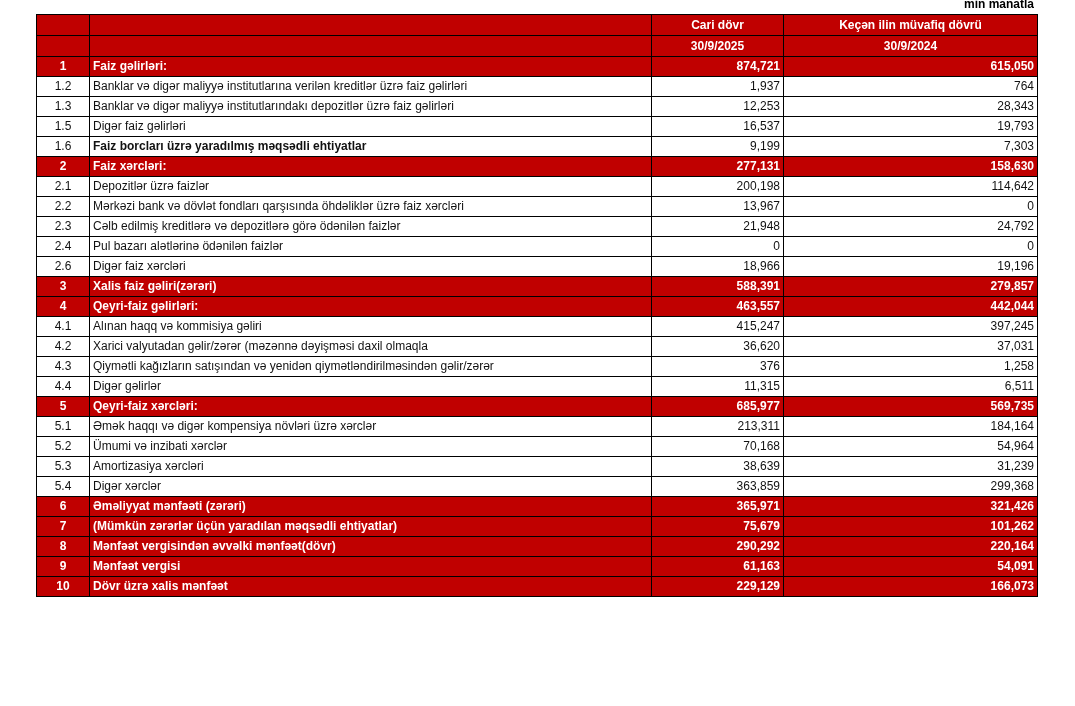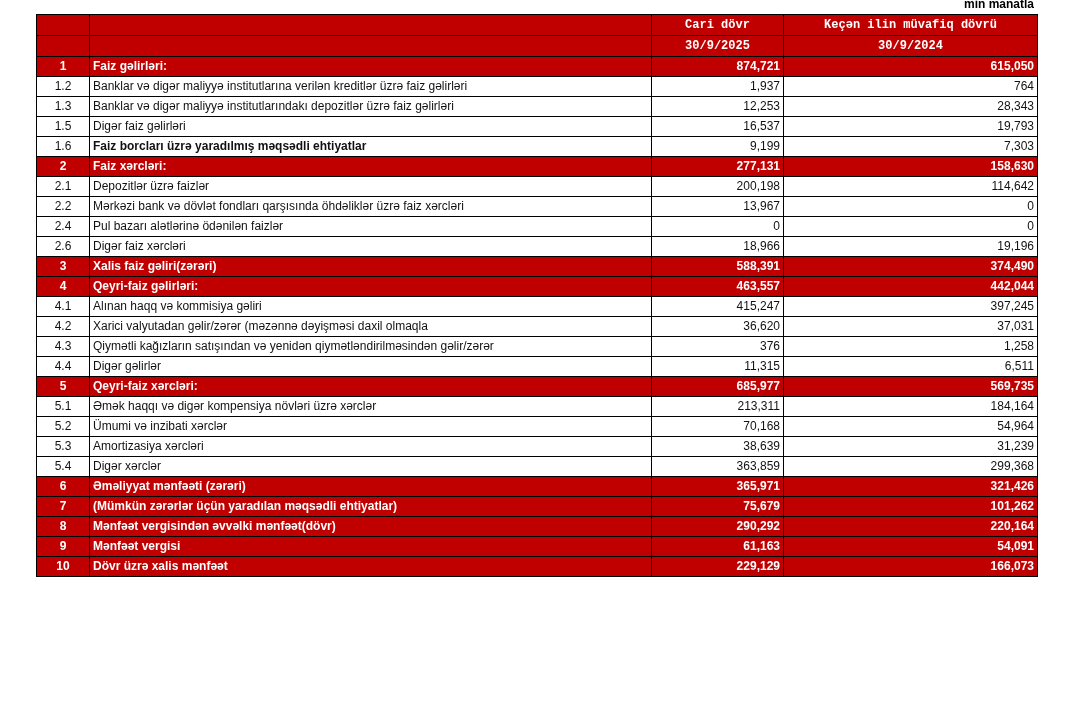--- a/index.html
+++ b/index.html
@@ -4,21 +4,21 @@
 <style>
   html, body { margin: 0; padding: 0; background: #ffffff; }
   body { width: 1075px; height: 706px; position: relative; overflow: hidden;
          font-family: "Liberation Sans", "DejaVu Sans", sans-serif; color: #000; }
   .unit { position: absolute; top: -3px; right: 41px; font-size: 12px; font-weight: bold; }
   table.report { position: absolute; left: 36px; top: 14px; border-collapse: collapse;
                  table-layout: fixed; width: 1001px; font-size: 12px; }
   table.report td { border: 1.5px solid #000; padding: 0 3px; height: 19px; line-height: 17px;
                     white-space: nowrap; overflow: hidden; }
   col.c-num { width: 53px; } col.c-label { width: 562px; } col.c-cur { width: 132px; } col.c-prev { width: 254px; }
-  tr.hdr td { background: #c00000; color: #fff; font-weight: bold; text-align: center; height: 20px; font-family: Liberation Mono, monospace; }
+  tr.hdr td { background: #c00000; color: #fff; font-weight: bold; text-align: center; height: 20px; }
   tr.section td { background: #c00000; color: #fff; font-weight: bold; }
   tr.section td.val.normal { font-weight: bold; }
   tr.item td { background: #fff; color: #111; }
   tr.item.bold td.label { font-weight: bold; }
   td.num { text-align: center; }
   td.val { text-align: right; }
 </style>
 </head>
 <body>
 
@@ -86,36 +86,42 @@
         <td class="val">200,198</td>
         <td class="val">114,642</td>
       </tr>
       <tr class="item">
         <td class="num">2.2</td>
         <td class="label">Mərkəzi bank və dövlət fondları qarşısında öhdəliklər üzrə faiz xərcləri</td>
         <td class="val">13,967</td>
         <td class="val">0</td>
       </tr>
       <tr class="item">
+        <td class="num">2.3</td>
+        <td class="label">Cəlb edilmiş kreditlərə və depozitlərə görə ödənilən faizlər</td>
+        <td class="val">21,948</td>
+        <td class="val">24,792</td>
+      </tr>
+      <tr class="item">
         <td class="num">2.4</td>
         <td class="label">Pul bazarı alətlərinə ödənilən faizlər</td>
         <td class="val">0</td>
         <td class="val">0</td>
       </tr>
       <tr class="item">
         <td class="num">2.6</td>
         <td class="label">Digər faiz xərcləri</td>
         <td class="val">18,966</td>
         <td class="val">19,196</td>
       </tr>
       <tr class="section">
         <td class="num">3</td>
         <td class="label">Xalis faiz gəliri(zərəri)</td>
         <td class="val">588,391</td>
-        <td class="val">374,490</td>
+        <td class="val">279,857</td>
       </tr>
       <tr class="section">
         <td class="num">4</td>
         <td class="label">Qeyri-faiz gəlirləri:</td>
         <td class="val">463,557</td>
         <td class="val">442,044</td>
       </tr>
       <tr class="item">
         <td class="num">4.1</td>
         <td class="label">Alınan haqq və kommisiya gəliri</td>

